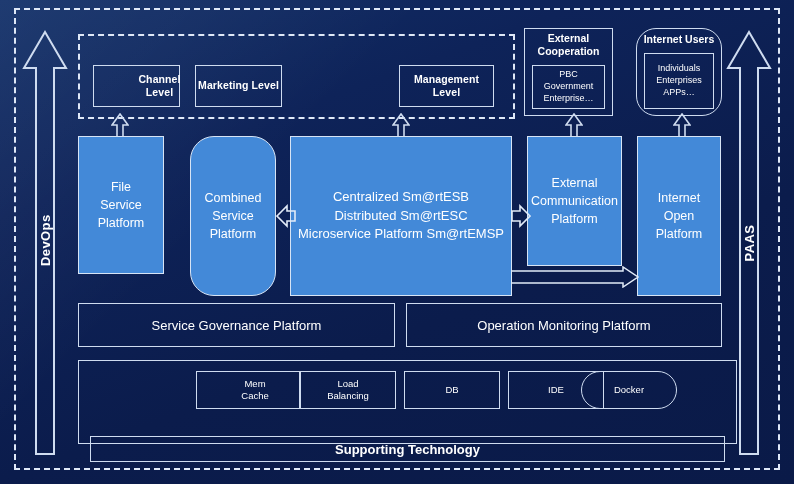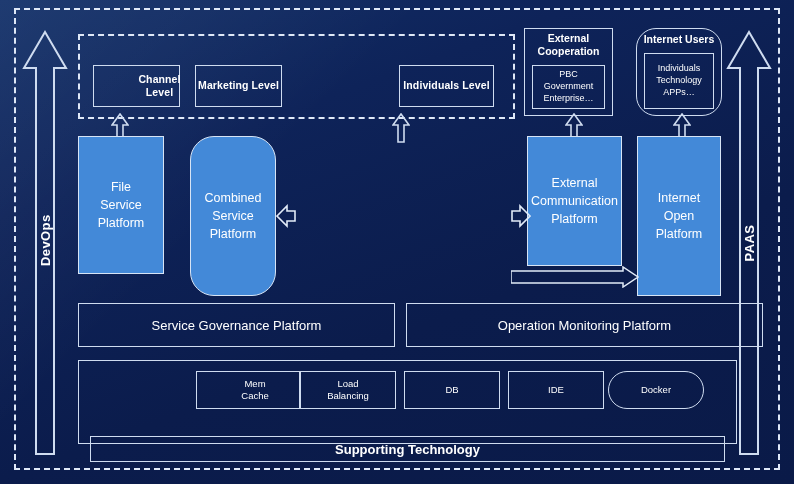--- a/index.html
+++ b/index.html
@@ -212,35 +212,35 @@
     <svg viewBox="0 0 46 430" preserveAspectRatio="none">
       <polygon points="23,4 44,40 32,40 32,426 14,426 14,40 2,40" fill="none" stroke="#cfdcf0" stroke-width="2"></polygon>
     </svg>
     <div class="lbl">PAAS</div>
   </div>
 
   <div class="levels-dash"></div>
 
   <div class="box level-box" style="left:93px;width:87px;padding-left:46px;">Channel Level</div>
   <div class="box level-box" style="left:195px;width:87px;">Marketing Level</div>
-  <div class="box level-box" style="left:399px;width:95px;">Individuals Level</div>
+  <div class="box level-box" style="left:399px;width:95px;">Management Level</div>
 
   <div class="ext-wrap" style="left:524px;width:89px;">
     <div class="ext-title two-line">
       <div>External</div>
       <div>Cooperation</div>
     </div>
     <div class="ext-inner" style="height:44px;">PBC Government Enterprise…</div>
   </div>
 
   <div class="ext-wrap" style="left:636px;width:86px;border-radius:20px;">
     <div class="ext-title">
       <div>Internet Users</div>
     </div>
-    <div class="ext-inner" style="height:56px;">Individuals Technology APPs…</div>
+    <div class="ext-inner" style="height:56px;">Individuals Enterprises APPs…</div>
   </div>
 
   <div class="up-arrow" style="left:111px;top:113px;">
     <svg viewBox="0 0 18 30" preserveAspectRatio="none">
       <polygon points="9,1 17,12 12,12 12,29 6,29 6,12 1,12" fill="none" stroke="#cfdcf0" stroke-width="1.6"></polygon>
     </svg>
   </div>
   <div class="up-arrow" style="left:392px;top:113px;">
     <svg viewBox="0 0 18 30" preserveAspectRatio="none">
       <polygon points="9,1 17,12 12,12 12,29 6,29 6,12 1,12" fill="none" stroke="#cfdcf0" stroke-width="1.6"></polygon>
@@ -266,20 +266,27 @@
   </div>
 
   <div class="plat" style="left:190px;top:136px;width:86px;height:160px;border-radius:24px;">
     <div>
       <div>Combined</div>
       <div>Service</div>
       <div>Platform</div>
     </div>
   </div>
 
+  <div class="plat center" style="left:290px;top:136px;width:222px;height:160px;">
+    <div>
+      <div>Centralized Sm@rtESB</div>
+      <div>Distributed Sm@rtESC</div>
+      <div>Microservice Platform Sm@rtEMSP</div>
+    </div>
+  </div>
 
   <div class="plat" style="left:527px;top:136px;width:95px;height:130px;">
     <div>
       <div>External</div>
       <div>Communication</div>
       <div>Platform</div>
     </div>
   </div>
 
   <div class="plat" style="left:637px;top:136px;width:84px;height:160px;">
@@ -302,21 +309,21 @@
     </svg>
   </div>
 
   <div class="long-arrow" style="left:511px;top:266px;width:128px;height:22px;">
     <svg viewBox="0 0 128 22" preserveAspectRatio="none">
       <polygon points="0,5 112,5 112,1 127,11 112,21 112,17 0,17" fill="none" stroke="#e2ebf8" stroke-width="1.5"></polygon>
     </svg>
   </div>
 
   <div class="gov" style="left:78px;width:317px;">Service Governance Platform</div>
-  <div class="gov" style="left:406px;width:357px;">Operation Monitoring Platform</div>
+  <div class="gov" style="left:406px;width:316px;">Operation Monitoring Platform</div>
 
   <div class="support-frame"></div>
 
   <div class="box tech-box" style="left:196px;width:104px;padding-left:14px;">
     <div>
       <div>Mem</div>
       <div>Cache</div>
     </div>
   </div>
   <div class="box tech-box" style="left:300px;width:96px;">
@@ -328,21 +335,21 @@
   <div class="box tech-box" style="left:404px;width:96px;">
     <div>
         <div>DB</div>
       </div>
   </div>
   <div class="box tech-box" style="left:508px;width:96px;">
     <div>
         <div>IDE</div>
       </div>
   </div>
-  <div class="box tech-box" style="left:608px;width:96px;border-radius:19px;">
+  <div class="box tech-box" style="left:581px;width:96px;border-radius:19px;">
     <div>
         <div>Docker</div>
       </div>
   </div>
 
   <div class="support-bar">Supporting Technology</div>
 
 </div>
 
 </body></html>

